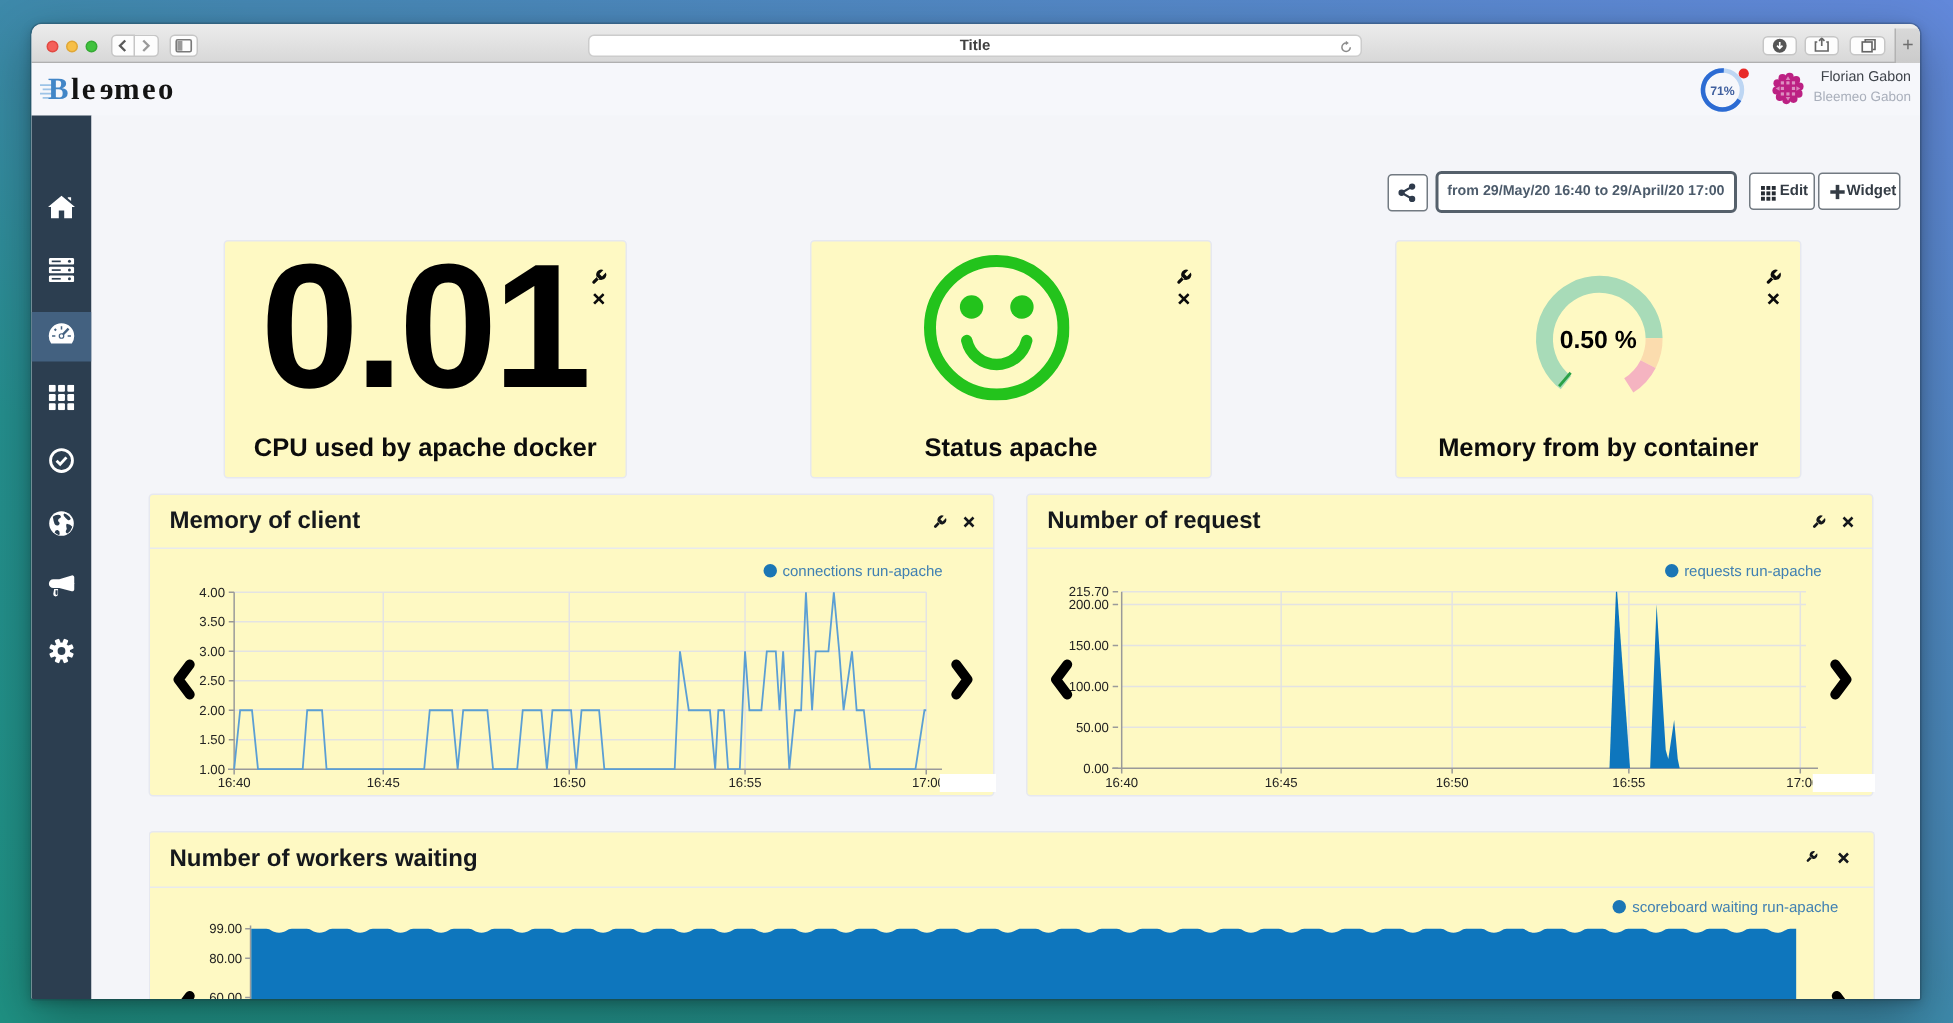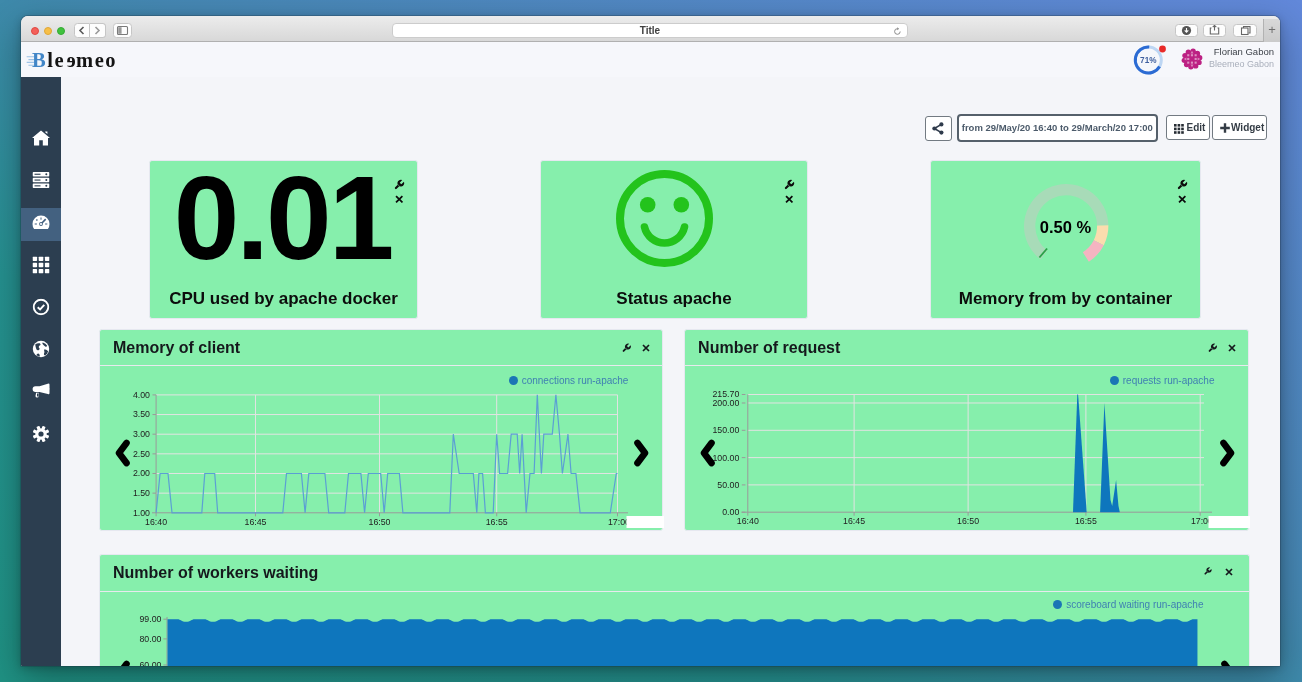--- a/index.html
+++ b/index.html
@@ -45,21 +45,21 @@
 .logo .fe { display:inline-block; transform:scaleX(-1); }
 
 .side { position:absolute; left:0; top:61px; width:40px; bottom:0; background:#2c3e50; }
 .side .active { position:absolute; left:0; top:130.5px; width:100%; height:33px; background:#436180; }
 .sic { position:absolute; left:50%; transform:translate(-50%,-50%); }
 
 .main { position:absolute; left:40px; top:61px; right:0; bottom:0; background:#f4f5f9; }
 
 .tbtn { position:absolute; background:#fff; border:1px solid #727a82; border-radius:3px; }
 
-.card { position:absolute; background:#86efac; border:1px solid #e6e8f0; border-radius:3px; }
+.card { position:absolute; background:#fef9c3; border:1px solid #e6e8f0; border-radius:3px; }
 .cap { position:absolute; left:0; right:0; bottom:13px; text-align:center;
   font-size:17px; font-weight:bold; color:#0c0c0c; }
 .wx { position:absolute; }
 .chead { position:absolute; left:13.5px; top:0; line-height:36px; font-size:16px; font-weight:bold; color:#15181c; }
 .legend { position:absolute; font-size:10px; color:#4080b2; }
 .legend i { display:inline-block; width:9px; height:9px; border-radius:50%; background:#1b76b5; margin-right:4px; position:relative; top:1px;}
 .gtxt { font-size:8.8px; fill:#222222; font-family:"Liberation Sans", sans-serif; }
 .chev { position:absolute; }
 </style>
 </head>
@@ -243,21 +243,21 @@
     <svg style="display:block;margin:5.6px auto" width="12" height="13" viewBox="0 0 12 13">
       <g fill="#2f3b4c">
           <circle cx="2.4" cy="6.5" r="2.1"></circle>
           <circle cx="9.4" cy="2.4" r="2.1"></circle>
           <circle cx="9.4" cy="10.6" r="2.1"></circle>
       <path d="M2.4 6.5 L9.4 2.4 M2.4 6.5 L9.4 10.6" stroke="#2f3b4c" stroke-width="1.5"></path>
         </g>
     </svg>
   </div>
   <div class="abs" style="left:935.8px;top:97.5px;width:201px;height:28.5px;background:#fff;border:2px solid #55606b;border-radius:4px;
-       text-align:center;line-height:24.5px;font-size:9.5px;font-weight:bold;color:#4c5b6b;white-space:nowrap;">from 29/May/20 16:40 to 29/March/20 17:00</div>
+       text-align:center;line-height:24.5px;font-size:9.5px;font-weight:bold;color:#4c5b6b;white-space:nowrap;">from 29/May/20 16:40 to 29/April/20 17:00</div>
   <div class="tbtn" style="left:1145px;top:98.9px;width:43.5px;height:25.4px;">
     <svg style="position:absolute;left:7px;top:7.7px" width="10" height="10" viewBox="0 0 10 10">
         <g fill="#262c33">
       <rect x="0" y="0" width="2.6" height="2.6"></rect>
           <rect x="3.6" y="0" width="2.6" height="2.6"></rect>
           <rect x="7.2" y="0" width="2.6" height="2.6"></rect>
       <rect x="0" y="3.6" width="2.6" height="2.6"></rect>
           <rect x="3.6" y="3.6" width="2.6" height="2.6"></rect>
           <rect x="7.2" y="3.6" width="2.6" height="2.6"></rect>
       <rect x="0" y="7.2" width="2.6" height="2.6"></rect>
@@ -416,21 +416,21 @@
 
   <div class="card" style="left:77.5px;top:526.6px;width:1151px;height:123.4px;border-bottom:none;border-radius:3px 3px 0 0;margin-top:11px;">
     <div class="chead">Number of workers waiting</div>
     <div style="position:absolute;left:0;top:36.2px;width:100%;border-top:1px solid #e8eaee;"></div>
     <svg class="wx" style="right:36px;top:11.5px" width="10" height="10" viewBox="0 0 11 11">
         <path transform="rotate(45 5.5 5.5)" fill="#15181c" d="M4.5 1.2 a2.9 2.9 0 1 0 2 0 V4.3 h-2 Z M4.6 6.4 h1.8 l0 3.4 a0.9 0.9 0 0 1 -1.8 0 Z"></path>
       </svg>
     <svg class="wx" style="right:16px;top:13px" width="8" height="8" viewBox="0 0 8 8">
         <path d="M1 1 L7 7 M7 1 L1 7" stroke="#15181c" stroke-width="1.7"></path>
       </svg>
-    <div class="legend" style="right:45px;top:44px;text-align:right;"><i></i>scoreboard waiting run-apache</div>
+    <div class="legend" style="right:23px;top:44px;text-align:right;"><i></i>scoreboard waiting run-apache</div>
     <svg style="position:absolute;left:0;top:0" width="1155.2" height="123.4" viewBox="0 0 1155.2 123.4">
 
       <path d="M67 62 V123.4" stroke="#9a9a9a" stroke-width="1"></path>
       <g stroke="#9a9a9a" stroke-width="1">
           <path d="M63.4 64.2 h3.6 M63.4 83.9 h3.6 M63.4 110 h3.6"></path>
         </g>
       <g class="gtxt" text-anchor="end">
         <text x="61.4" y="67.2">99.00</text>
           <text x="61.4" y="86.9">80.00</text>
           <text x="61.4" y="113">60.00</text>

